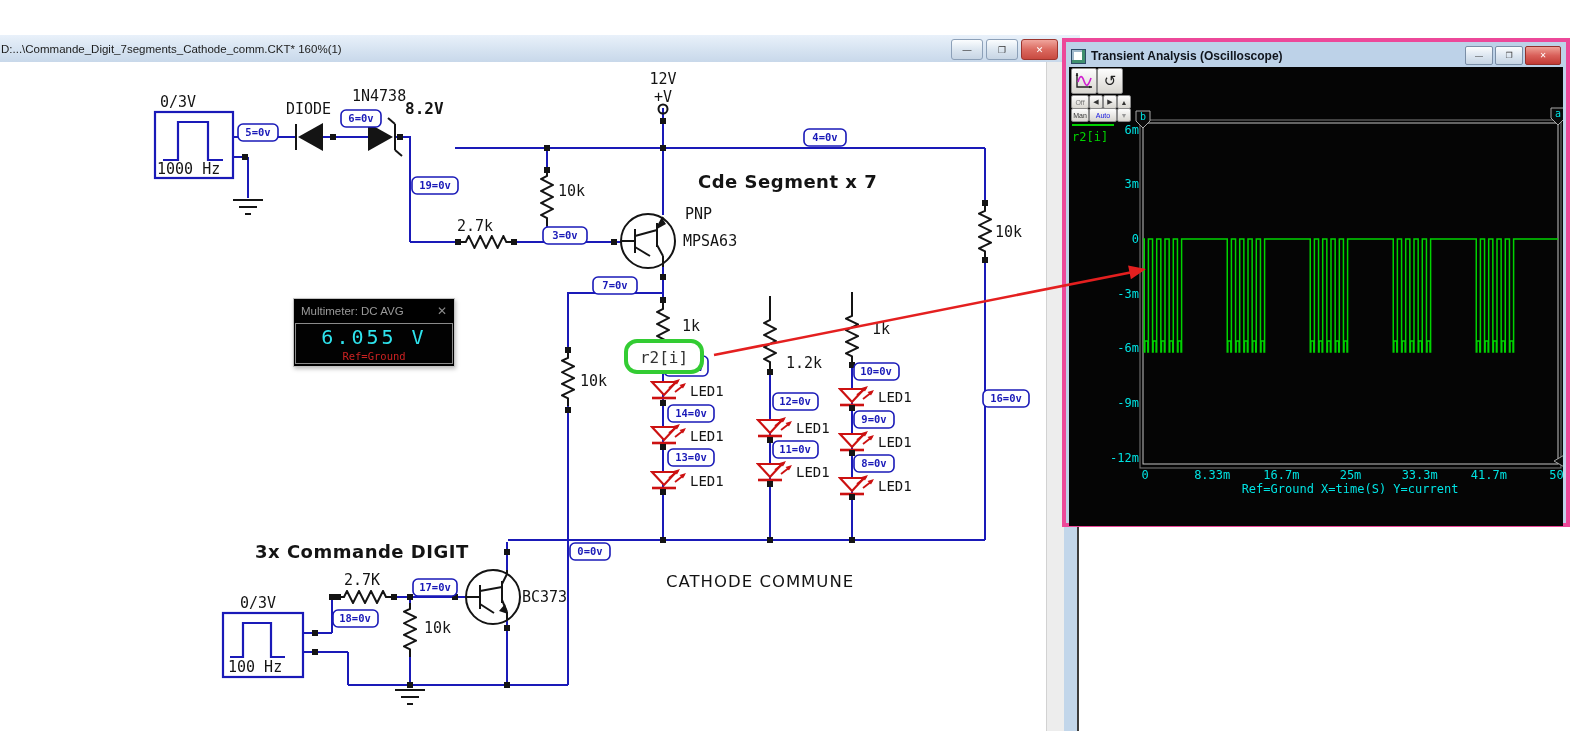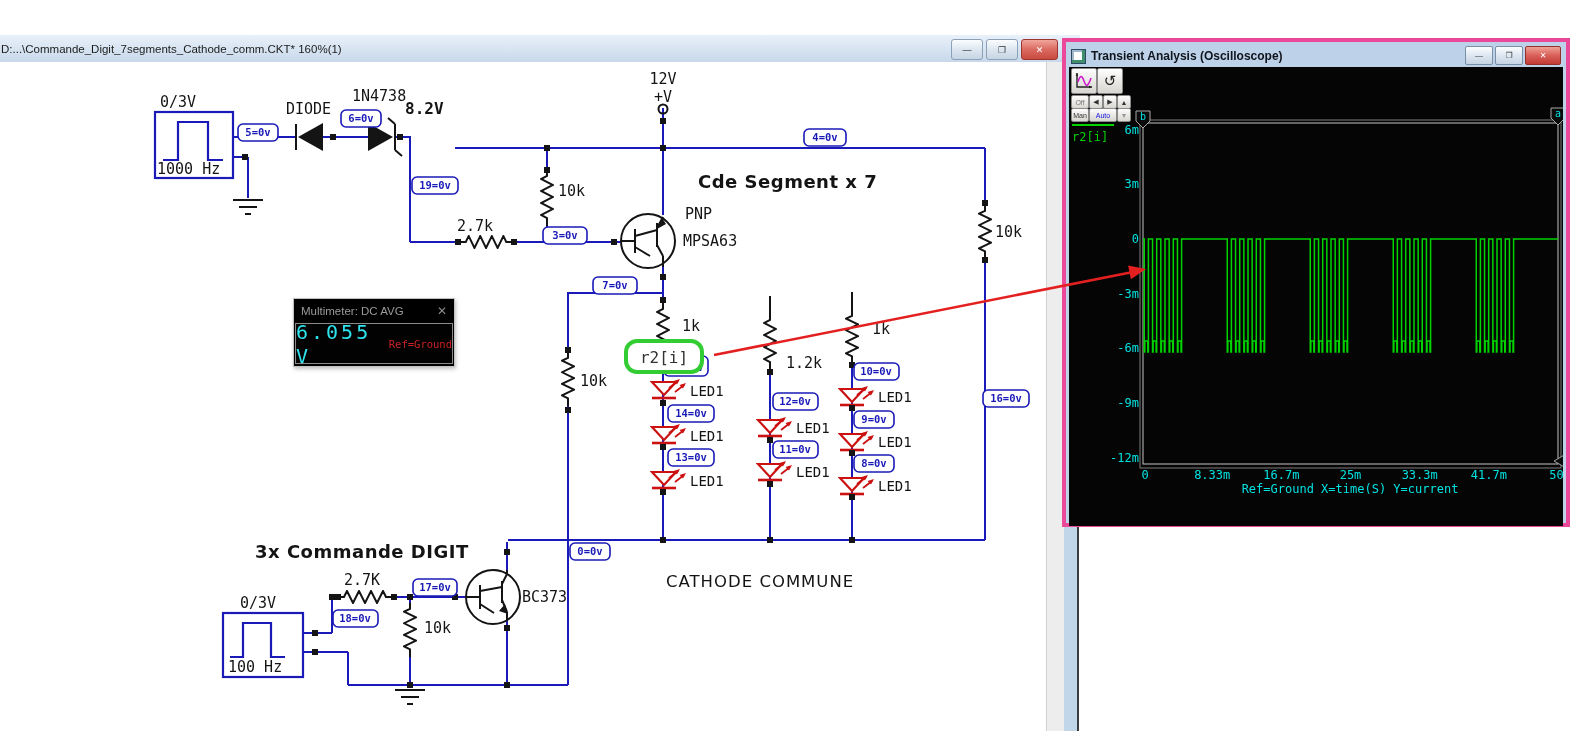--- a/index.html
+++ b/index.html
@@ -36,21 +36,21 @@
   .heading2{font:16.5px "DejaVu Sans",sans-serif;fill:#141414;letter-spacing:1px;}
   .probebox{fill:#fff;stroke:var(--probe-green);stroke-width:4;}
   .probetext{font:16px "DejaVu Sans Mono",monospace;fill:#333;text-anchor:middle;}
   
   .mm{position:absolute;left:293px;top:236px;width:160px;height:67px;background:#000000;
       border:1px solid #c2c2c2;border-radius:0;box-shadow:1px 2px 4px rgba(0,0,0,.25);z-index:5;}
   .mm-title{height:24px;display:flex;align-items:center;padding:0 7px;}
   .mm-title-text{font-size:11.5px;color:#9a9a9a;flex:1;}
   .mm-close{color:#8a8a8a;font-size:12px;}
   .mm-body{height:39px;margin:0 1px 1px 1px;background:#020202;border:1px solid #8a8a8a;
-      display:flex;flex-direction:row;align-items:center;justify-content:center;}
+      display:flex;flex-direction:column;align-items:center;justify-content:center;}
   .mm-value{font:20px "DejaVu Sans Mono",monospace;color:var(--meter-cyan);letter-spacing:3px;}
   .mm-ref{font:10.5px "DejaVu Sans Mono",monospace;color:var(--meter-red);margin-top:1px;}
   
   .scope-window{position:absolute;left:1062px;top:38px;width:508px;height:489px;z-index:10;
       background:#bdd2e8;border:4px solid #ec4899;box-sizing:border-box;padding:3px;}
   .sw-titlebar{height:22px;display:flex;align-items:center;position:relative;}
   .sw-icon{width:13px;height:13px;margin:0 5px 0 2px;background:#fff;border:1px solid #2c4a66;
       box-shadow:inset -3px -3px 0 #3f8f6f, inset 2px 2px 0 #9fb8cc;}
   .sw-title{font-size:12px;font-weight:bold;color:#10141c;}
   .sw-buttons{position:absolute;right:2px;top:1px;display:flex;gap:2px;}

